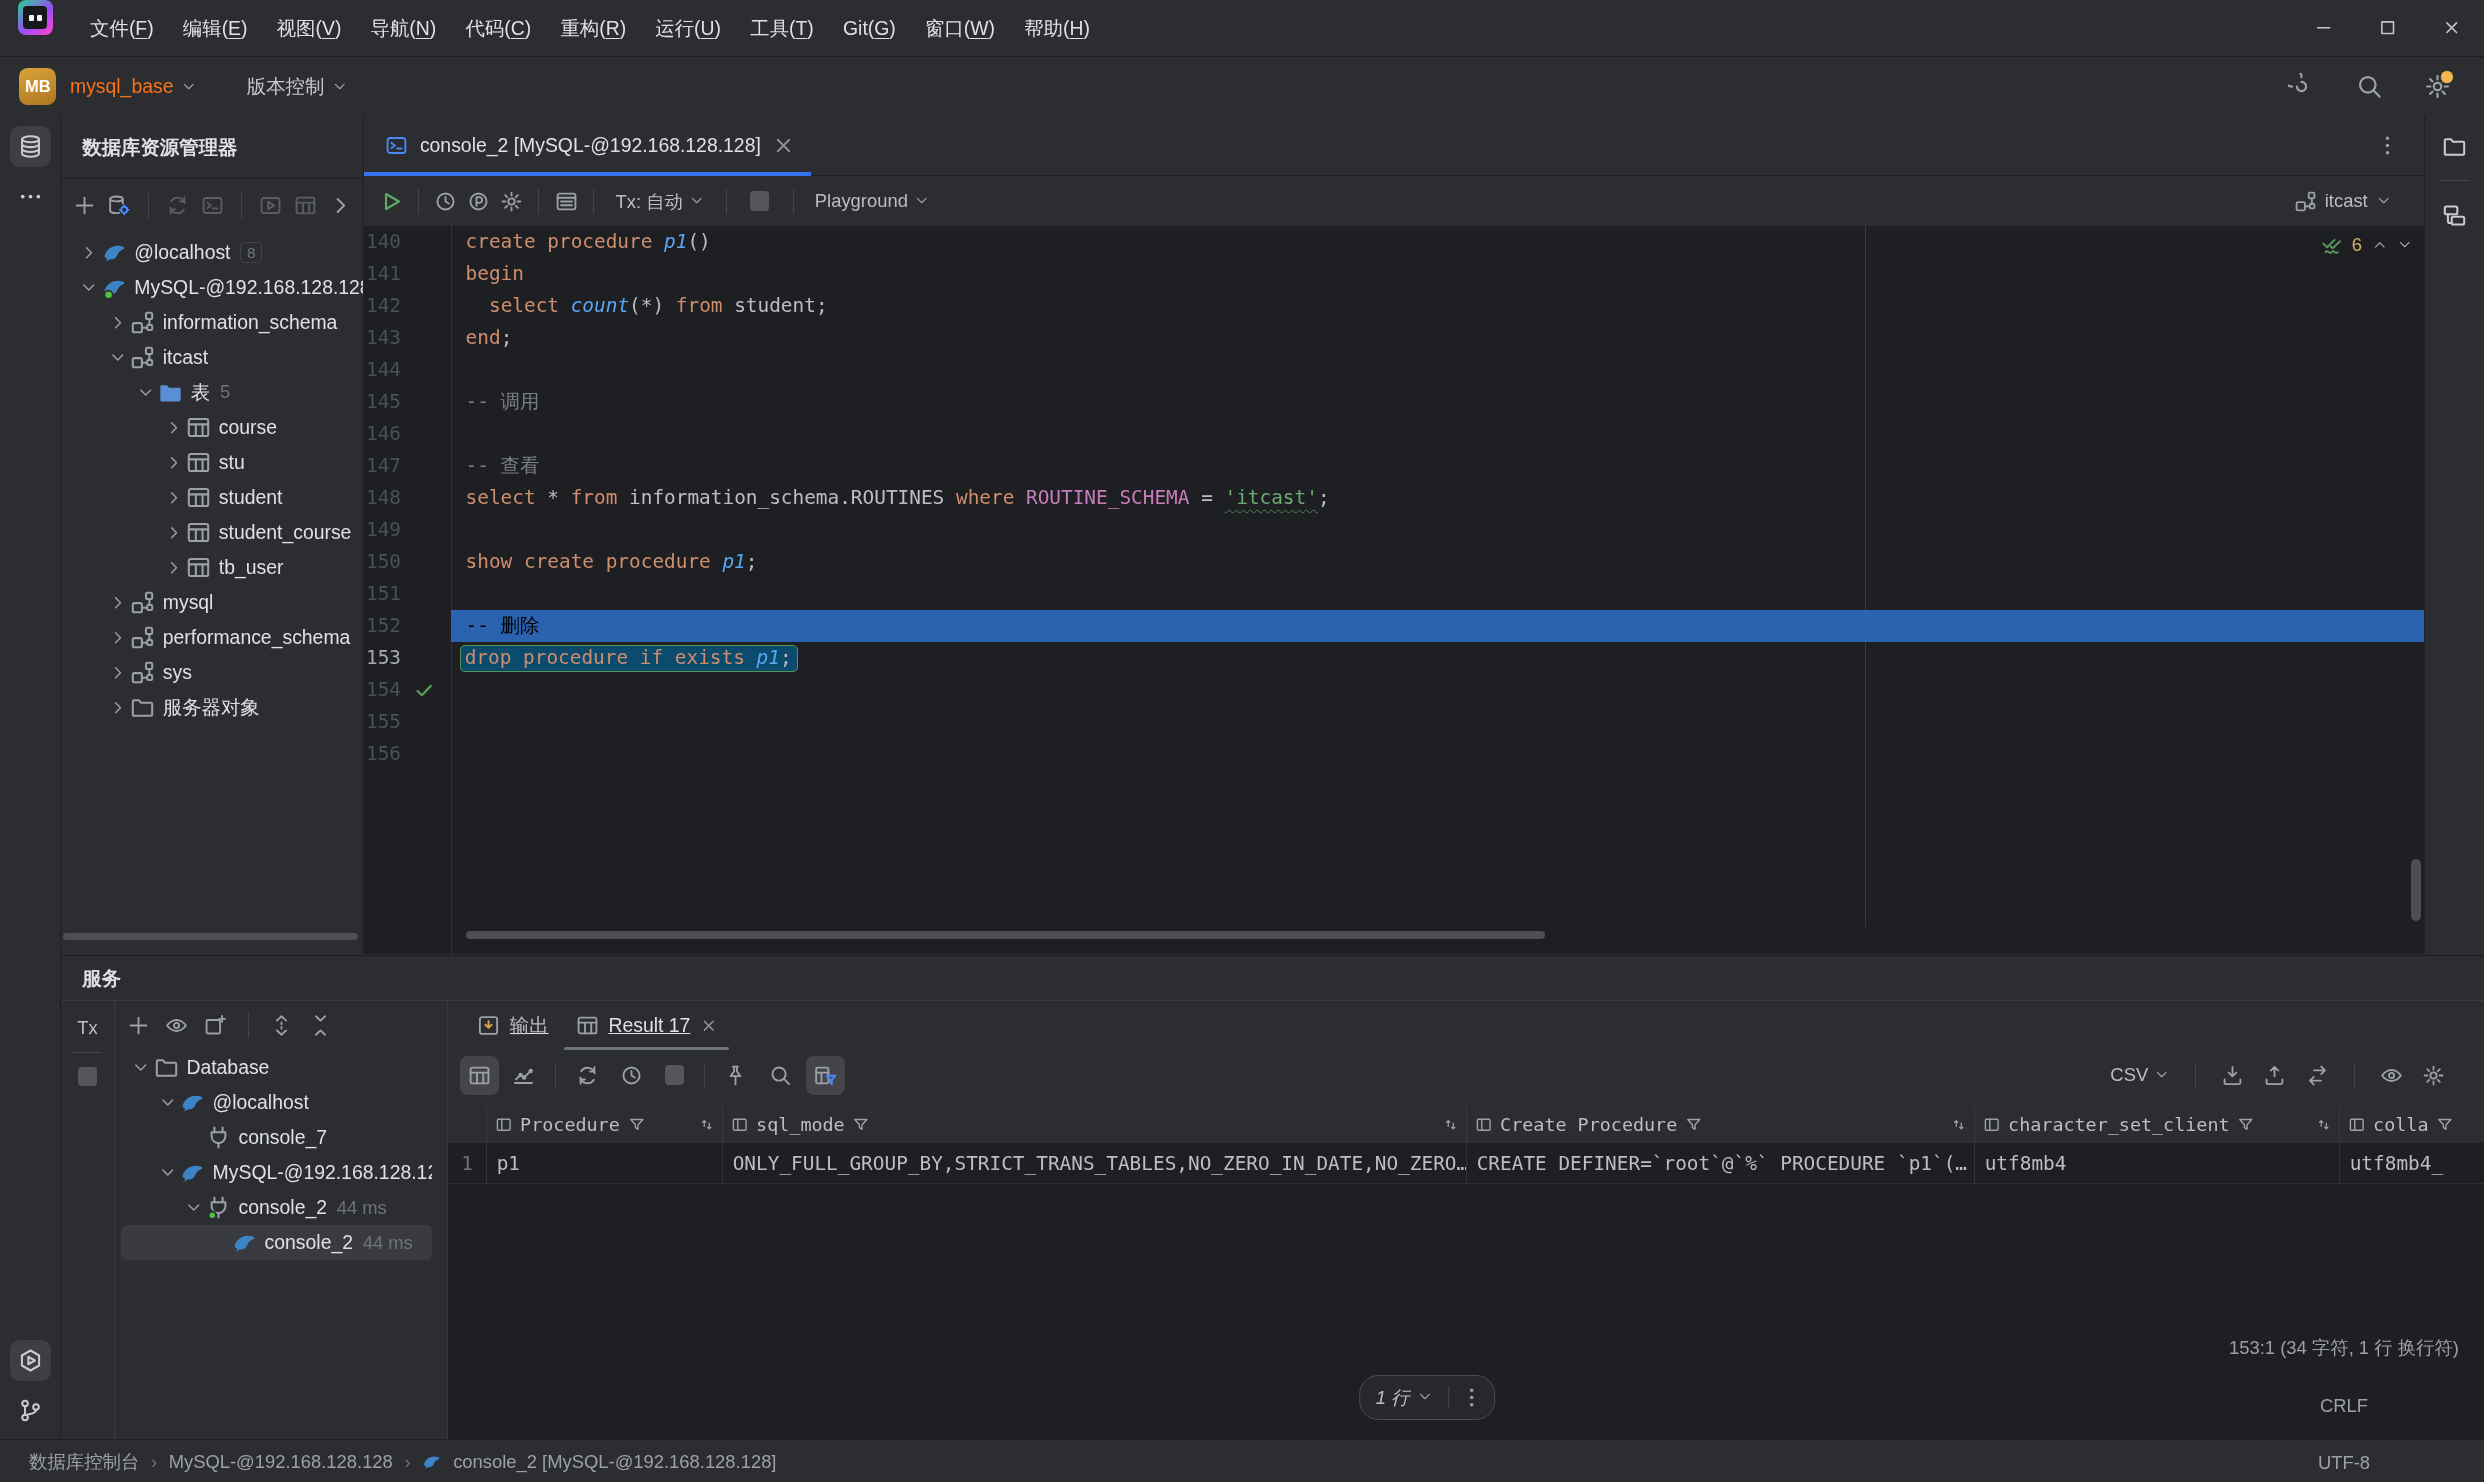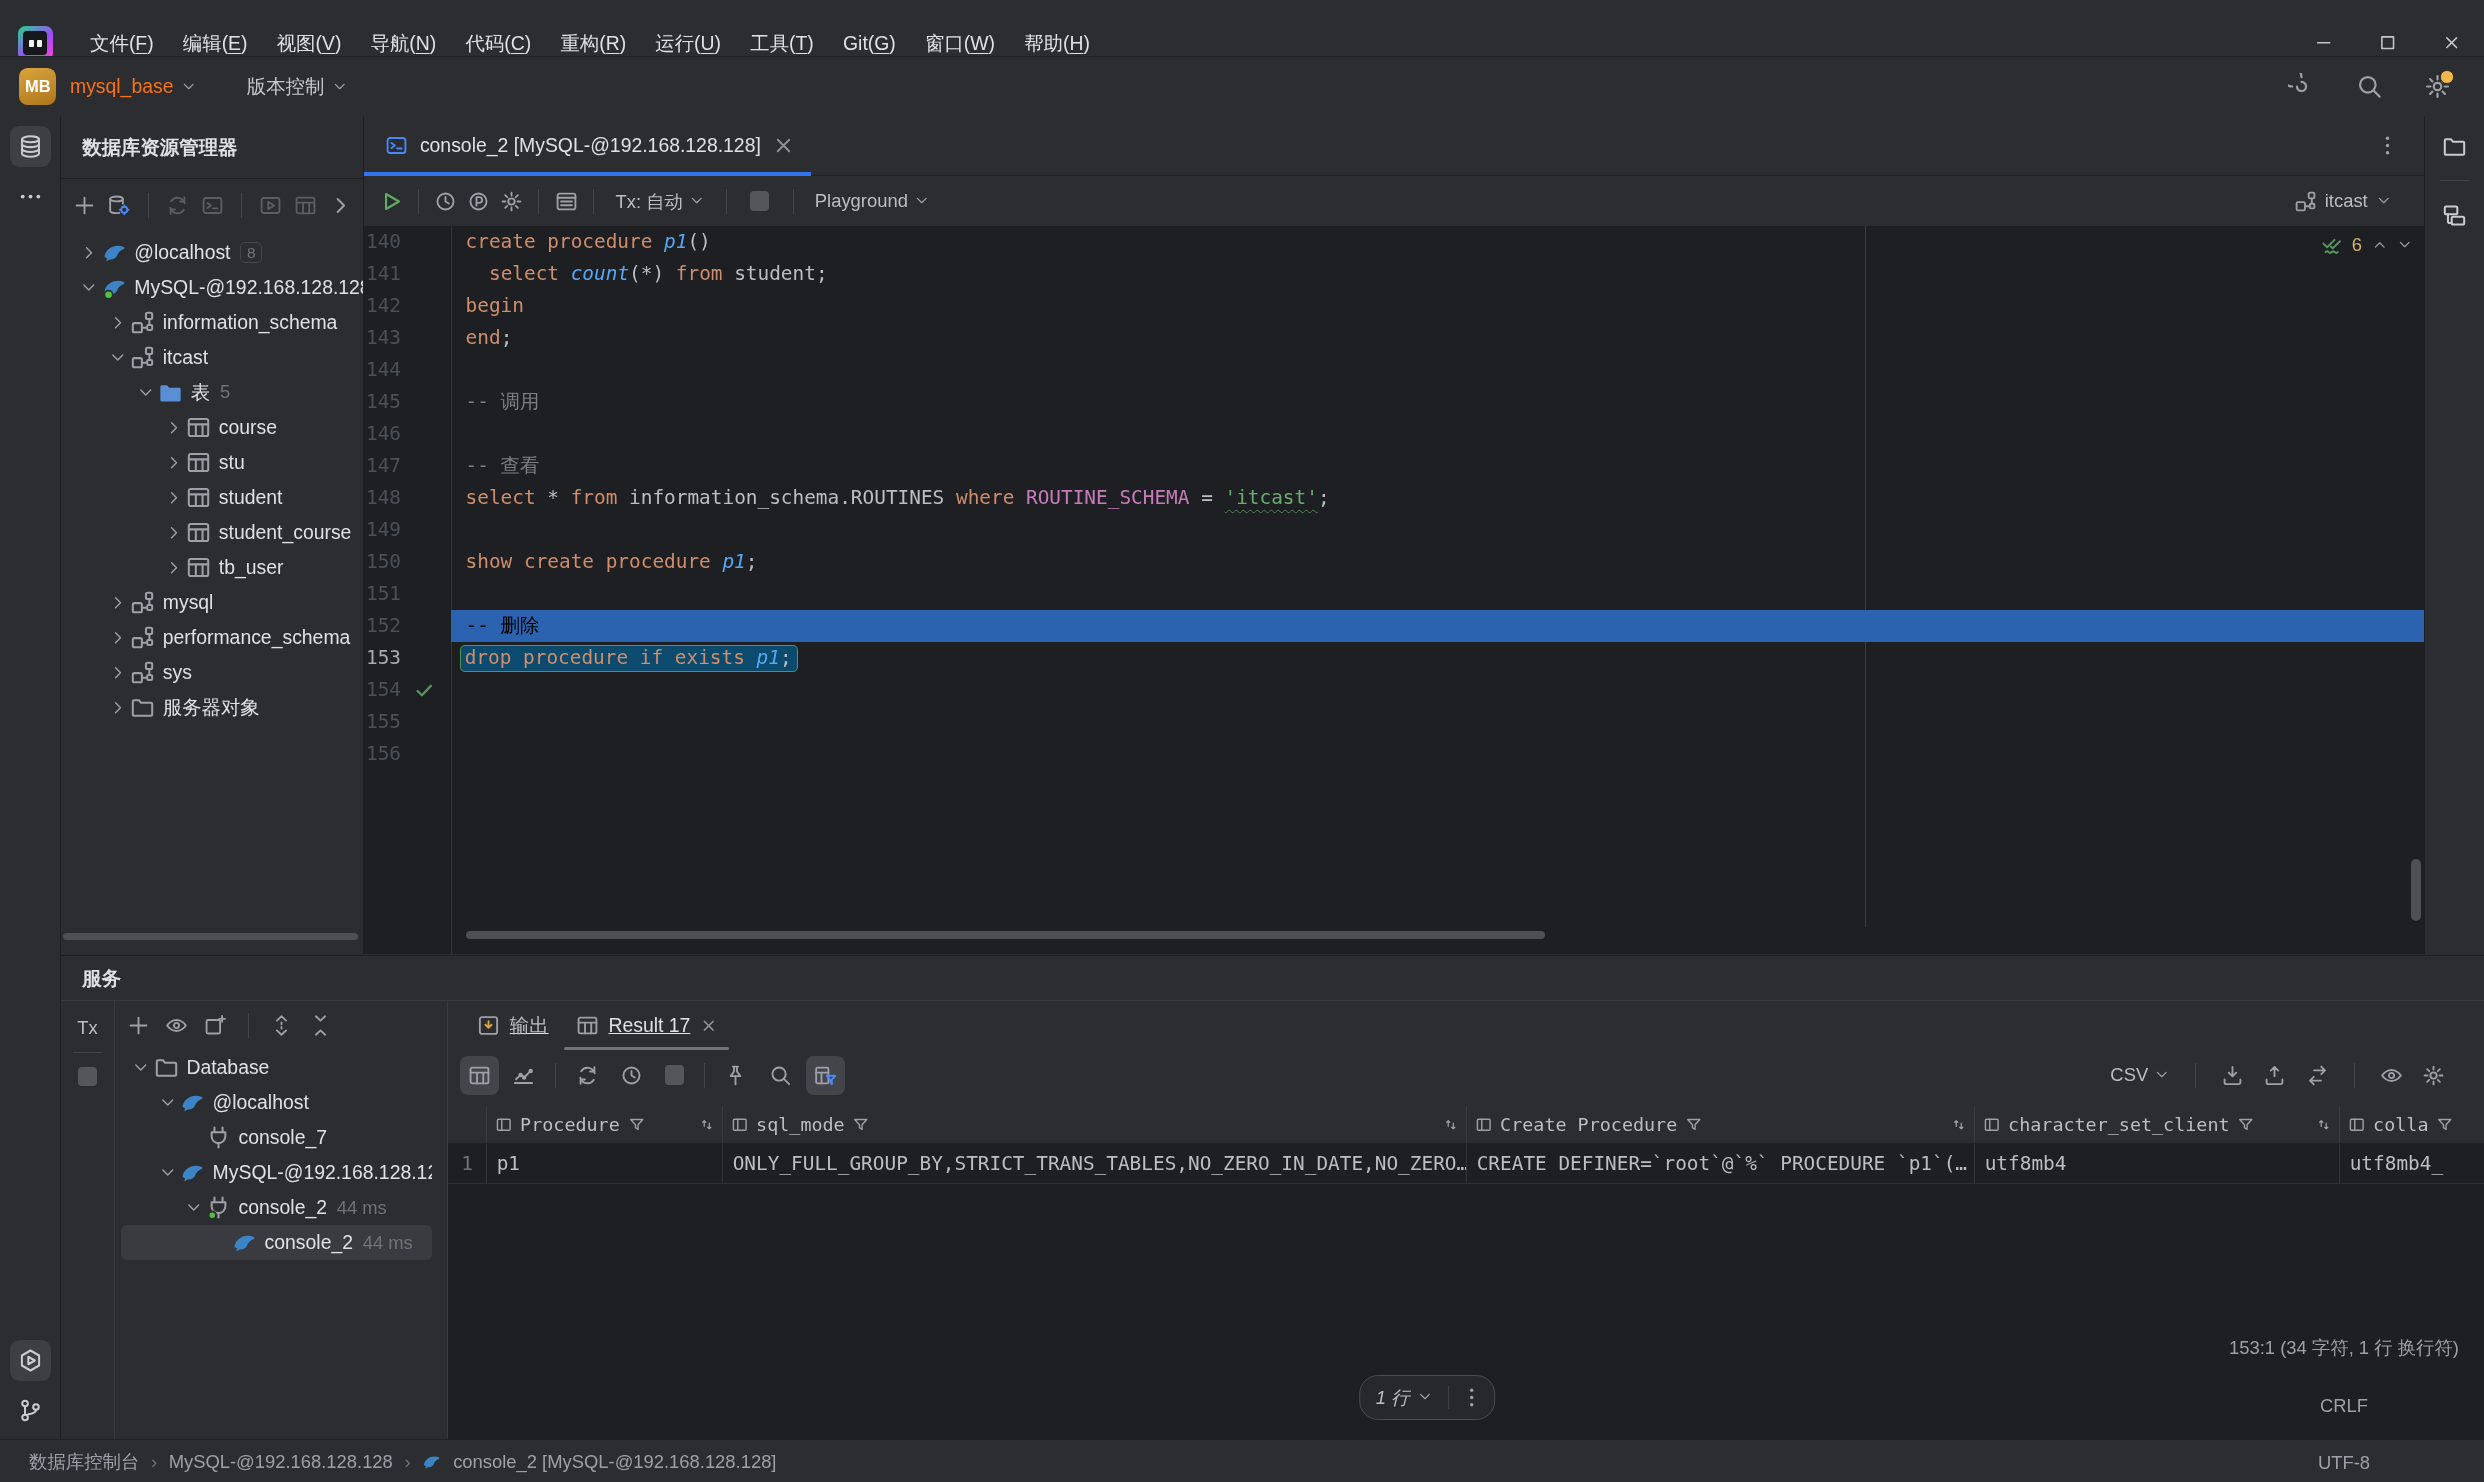--- a/index.html
+++ b/index.html
@@ -5,21 +5,21 @@
   html,body{margin:0;padding:0;background:#161718;}
   body{font-family:"Liberation Sans","DejaVu Sans",sans-serif;color:#dfe1e5;}
   #app{position:relative;width:2484px;height:1483px;overflow:hidden;background:#2b2d30;}
   .ic{display:inline-flex;width:23px;height:23px;align-items:center;justify-content:center;color:#9da0a8;flex:none;}
   .ic svg{width:100%;height:100%;}
   .dim{color:#5a5d63;}
   .vdiv{width:1px;height:25px;background:#43454a;margin:0 5.8px;flex:none;}
   u{text-underline-offset:2.9px;}
 
   
-  #menubar{position:absolute;left:0;top:15px;width:2484px;height:56px;display:flex;align-items:center;background:#2b2d30;}
+  #menubar{position:absolute;left:0;top:0;width:2484px;height:56px;display:flex;background:#2b2d30;}
   #logo{width:35px;height:35px;margin-left:17.5px;border-radius:7.8px;background:linear-gradient(140deg,#21d789 0%,#9b4df7 55%,#ff45cf 100%);position:relative;flex:none;}
   #logo .inner{position:absolute;inset:5.8px;background:#17181b;border-radius:3.9px;}
   #logo .eye{position:absolute;width:4.9px;height:6.8px;background:#f5f5f5;top:14.6px;border-radius:1px;}
   #menu-items{display:flex;margin-left:23px;}
   .menu-item{padding:0 14.6px;font-size:19.4px;color:#dfe1e5;line-height:56px;cursor:default;}
   #win-controls{margin-left:auto;display:flex;}
   .win-btn{width:64px;height:56px;display:flex;align-items:center;justify-content:center;color:#c2c5cb;}
   .win-btn .ic{width:19.4px;height:19.4px;color:#c2c5cb;}
 
   
@@ -677,22 +677,22 @@
           </div>
           <div class="gline">
             <span class="gnum">155</span>
           </div>
           <div class="gline">
             <span class="gnum">156</span>
           </div>
         </div>
       <div id="code-lines">
           <div class="cline"><span class="tk-k">create procedure </span><span class="tk-i">p1</span><span class="tk-p">()</span></div>
+          <div class="cline"><span class="tk-k">begin</span></div>
           <div class="cline"><span class="tk-p">  </span><span class="tk-k">select </span><span class="tk-i">count</span><span class="tk-p">(</span><span class="tk-p">*</span><span class="tk-p">) </span><span class="tk-k">from </span><span class="tk-p">student;</span></div>
-          <div class="cline"><span class="tk-k">begin</span></div>
           <div class="cline"><span class="tk-k">end</span><span class="tk-p">;</span></div>
           <div class="cline"></div>
           <div class="cline"><span class="tk-c">-- 调用</span></div>
           <div class="cline"></div>
           <div class="cline"><span class="tk-c">-- 查看</span></div>
           <div class="cline"><span class="tk-k">select </span><span class="tk-p">* </span><span class="tk-k">from </span><span class="tk-p">information_schema.ROUTINES </span><span class="tk-k">where </span><span class="tk-u">ROUTINE_SCHEMA </span><span class="tk-p">= </span><span class="tk-s">'itcast'</span><span class="tk-p">;</span></div>
           <div class="cline"></div>
           <div class="cline"><span class="tk-k">show create procedure </span><span class="tk-i">p1</span><span class="tk-p">;</span></div>
           <div class="cline"></div>
           <div class="cline selline"><span class="tk-c">-- 删除</span></div>

